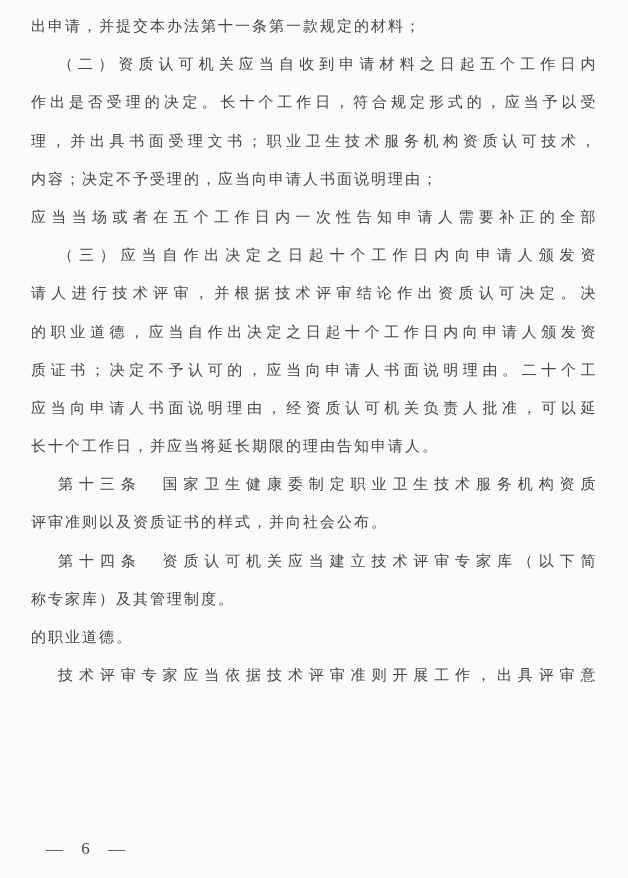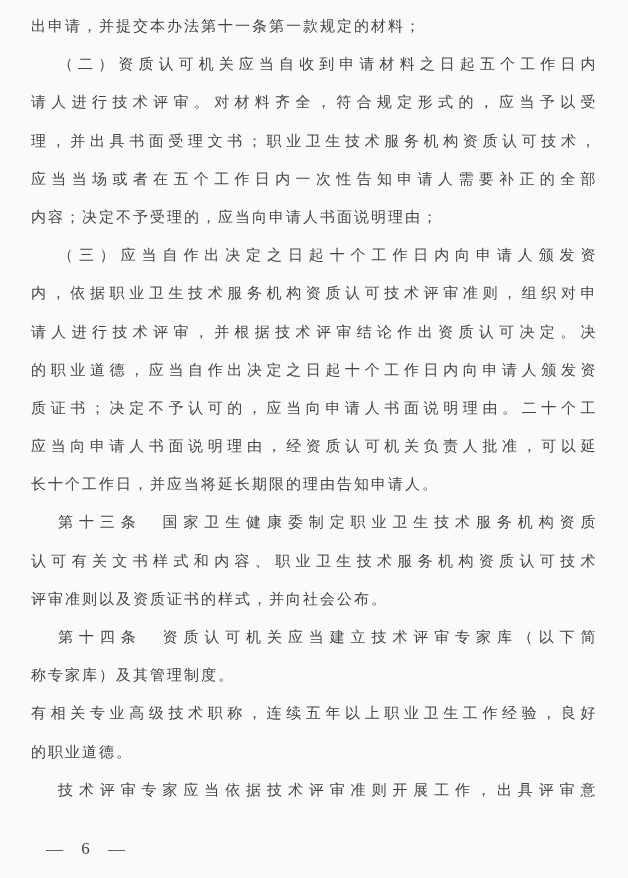--- a/index.html
+++ b/index.html
@@ -52,38 +52,35 @@
     color: #45454c;
   }
 </style>
 </head>
 <body>
 
 <div class="page">
   <div class="text-block">
     <div class="line end">出申请，并提交本办法第十一条第一款规定的材料；</div>
     <div class="line indent">（二）资质认可机关应当自收到申请材料之日起五个工作日内</div>
-    <div class="line">请人进行技术评审。对材料齐全，符合规定形式的，应当予以受</div>
+    <div class="line">作出是否受理的决定。长十个工作日，符合规定形式的，应当予以受</div>
     <div class="line">理，并出具书面受理文书；职业卫生技术服务机构资质认可技术，</div>
+    <div class="line end">内容；决定不予受理的，应当向申请人书面说明理由；</div>
     <div class="line">应当当场或者在五个工作日内一次性告知申请人需要补正的全部</div>
-    <div class="line end">内容；决定不予受理的，应当向申请人书面说明理由；</div>
     <div class="line indent">（三）应当自作出决定之日起十个工作日内向申请人颁发资</div>
-    <div class="line">内，依据职业卫生技术服务机构资质认可技术评审准则，组织对申</div>
     <div class="line">请人进行技术评审，并根据技术评审结论作出资质认可决定。决</div>
     <div class="line">的职业道德，应当自作出决定之日起十个工作日内向申请人颁发资</div>
     <div class="line">质证书；决定不予认可的，应当向申请人书面说明理由。二十个工</div>
     <div class="line">应当向申请人书面说明理由，经资质认可机关负责人批准，可以延</div>
     <div class="line end">长十个工作日，并应当将延长期限的理由告知申请人。</div>
     <div class="line indent">
       <span class="lead">第十三条</span><span>　国家卫生健康委制定职业卫生技术服务机构资质</span>
     </div>
-    <div class="line">认可有关文书样式和内容、职业卫生技术服务机构资质认可技术</div>
     <div class="line end">评审准则以及资质证书的样式，并向社会公布。</div>
     <div class="line indent">
       <span class="lead">第十四条</span><span>　资质认可机关应当建立技术评审专家库（以下简</span>
     </div>
     <div class="line end">称专家库）及其管理制度。</div>
-    <div class="line">有相关专业高级技术职称，连续五年以上职业卫生工作经验，良好</div>
     <div class="line end">的职业道德。</div>
     <div class="line indent">技术评审专家应当依据技术评审准则开展工作，出具评审意</div>
   </div>
   <div class="footer">— 6 —</div>
 </div>
 
 </body></html>

